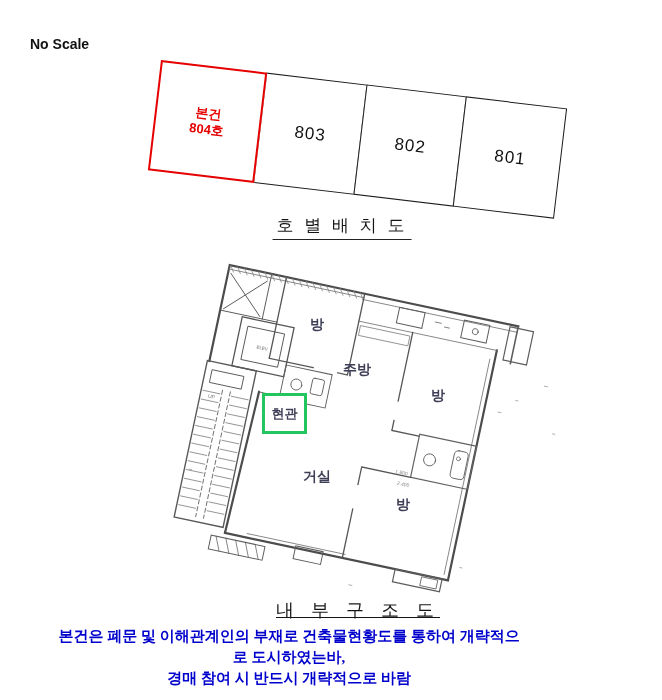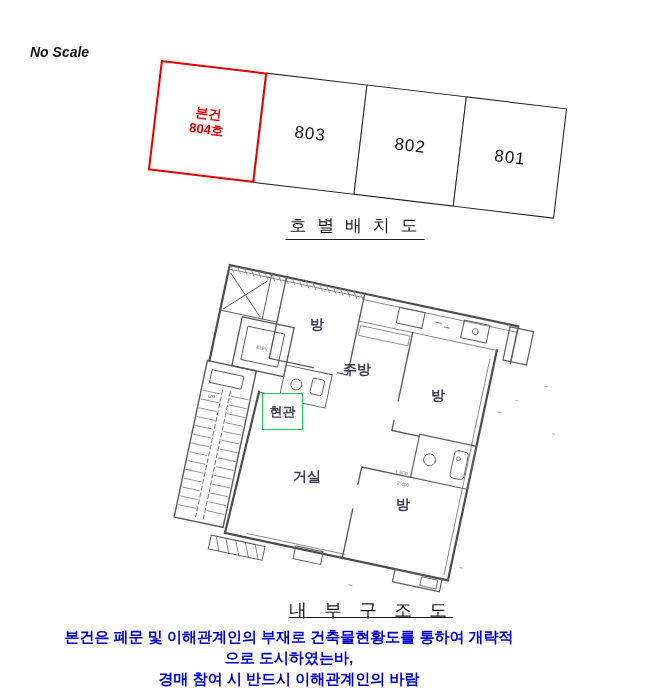--- a/index.html
+++ b/index.html
@@ -2,22 +2,22 @@
 <html><head>
 <meta charset="utf-8">
 <style>
   html,body{margin:0;padding:0;}
   body{
     width:662px;height:700px;position:relative;background:#ffffff;
     font-family:"Liberation Sans","DejaVu Sans",sans-serif;
     overflow:hidden;
   }
   .no-scale{
-    position:absolute;left:30px;top:44px;
-    font-size:14px;font-weight:bold;color:#111;font-style:italic;
+    position:absolute;left:30px;top:36px;
+    font-size:14px;font-weight:bold;color:#111;
   }
   
   .unit-row{
     position:absolute;left:161px;top:60px;width:409px;height:111px;
     display:flex;transform:rotate(6.8deg);transform-origin:0 0;
   }
   .unit-box{
     flex:1 1 0;border:1px solid #1b1b1b;margin-left:-1px;
     display:flex;align-items:center;justify-content:center;
     background:#fff;
@@ -25,46 +25,46 @@
   .unit-box .num{font-size:17px;color:#111;letter-spacing:1px;}
   .unit-box.subject{
     border:2px solid #e60000;z-index:2;margin-left:0;
     flex-direction:column;
   }
   .unit-box.subject .l1,.unit-box.subject .l2{
     color:#e60000;font-weight:bold;font-size:13px;line-height:16px;
   }
   .diagram-title{
     position:absolute;transform:translateX(-50%);
-    color:#141414;white-space:nowrap;margin-left:13px;
+    color:#141414;white-space:nowrap;
   }
   .unit-title{
     left:342px;top:214px;font-size:17px;letter-spacing:3px;
     border-bottom:1.5px solid #222;padding:0 4px 2px 4px;
   }
   .plan-title{
     left:358px;top:598px;font-size:18px;letter-spacing:6px;text-decoration:underline;
   }
   
   .plan-area{position:absolute;left:143px;top:250px;width:420px;height:346px;}
   .plan-area svg{position:absolute;left:0;top:0;}
   .room-label{
     position:absolute;transform:translate(-50%,-50%);
     font-size:14px;font-weight:bold;color:#3e3e56;white-space:nowrap;
   }
   .entrance-box{
     position:absolute;left:119px;top:143px;width:39px;height:35px;
-    background:#fff;border:1px solid #22c55e;
+    background:#fff;border:3px solid #22c55e;
     display:flex;align-items:center;justify-content:center;
   }
   .entrance-box .room-label{position:static;transform:none;font-size:13px;}
   
   .notice{
     position:absolute;left:58px;top:626px;width:462px;
-    text-align:center;font-size:15px;font-weight:bold;line-height:21px;
+    text-align:center;font-size:15px;font-weight:bold;line-height:21px;font-family:Liberation Serif, serif;
   }
 </style>
 </head>
 <body>
 
 <div class="no-scale">No Scale</div>
 
 <div class="unit-row">
   <div class="unit-box subject" style="min-width:103px;">
     <span class="l1">본건</span>
@@ -176,22 +176,22 @@
       </g>
     </g>
   </svg>
 
   <div class="room-label" style="left:174px;top:75px;">방</div>
   <div class="room-label" style="left:214px;top:120px;text-align:right;">주방</div>
   <div class="room-label" style="left:295px;top:146px;">방</div>
   <div class="entrance-box">
     <span class="room-label">현관</span>
   </div>
-  <div class="room-label" style="left:164px;top:227px;">거실</div>
+  <div class="room-label" style="left:174px;top:227px;">거실</div>
   <div class="room-label" style="left:260px;top:255px;">방</div>
 </div>
 
 <div class="diagram-title plan-title">내 부 구 조 도</div>
 
 <div class="notice" style="color:#0000cd;">
   <div>본건은 폐문 및 이해관계인의 부재로 건축물현황도를 통하여 개략적으로 도시하였는바,</div>
-  <div>경매 참여 시 반드시 이해관계인의 바람</div>
+  <div>경매 참여 시 반드시 개략적으로 바람</div>
 </div>
 
 </body></html>

